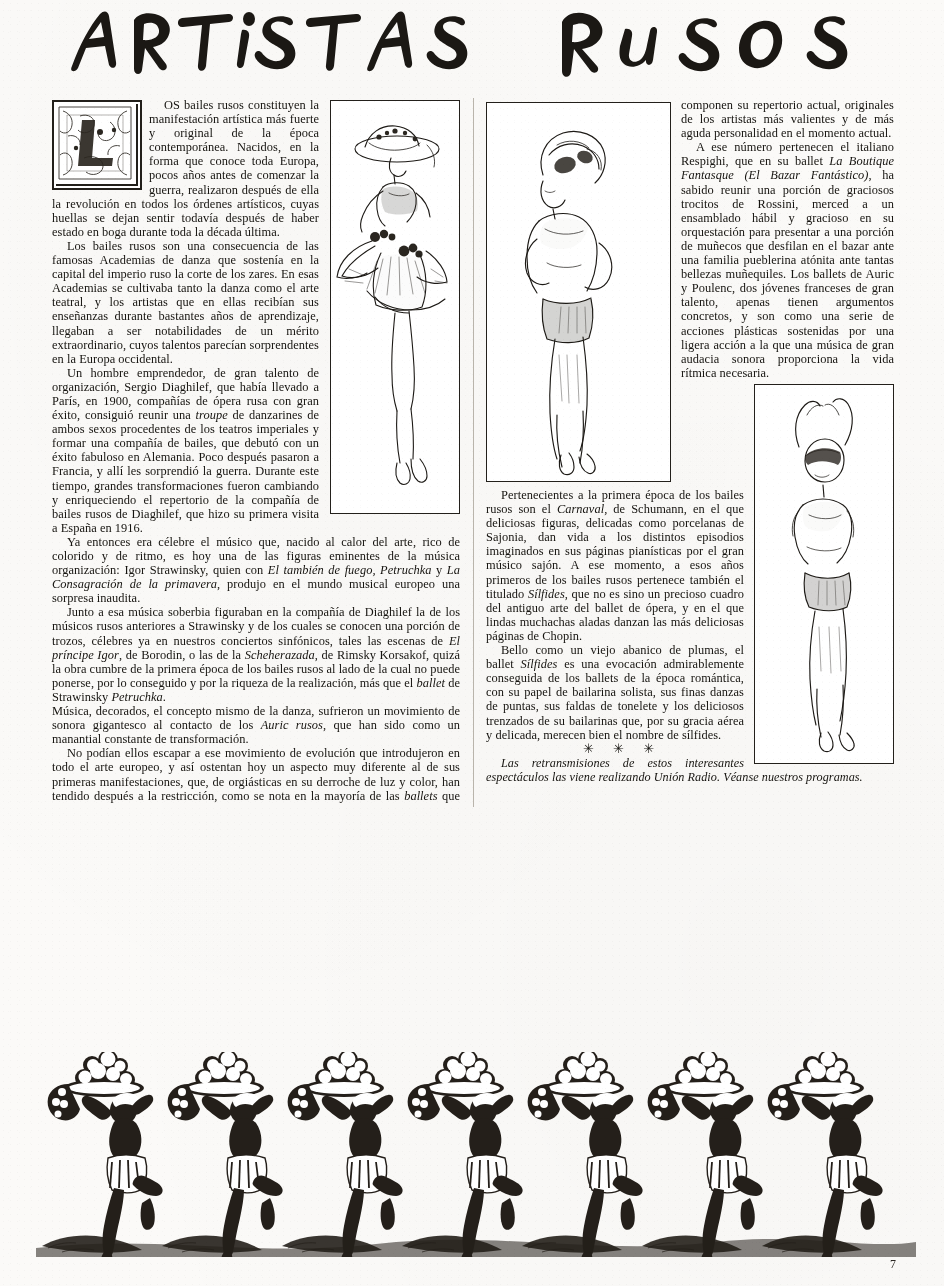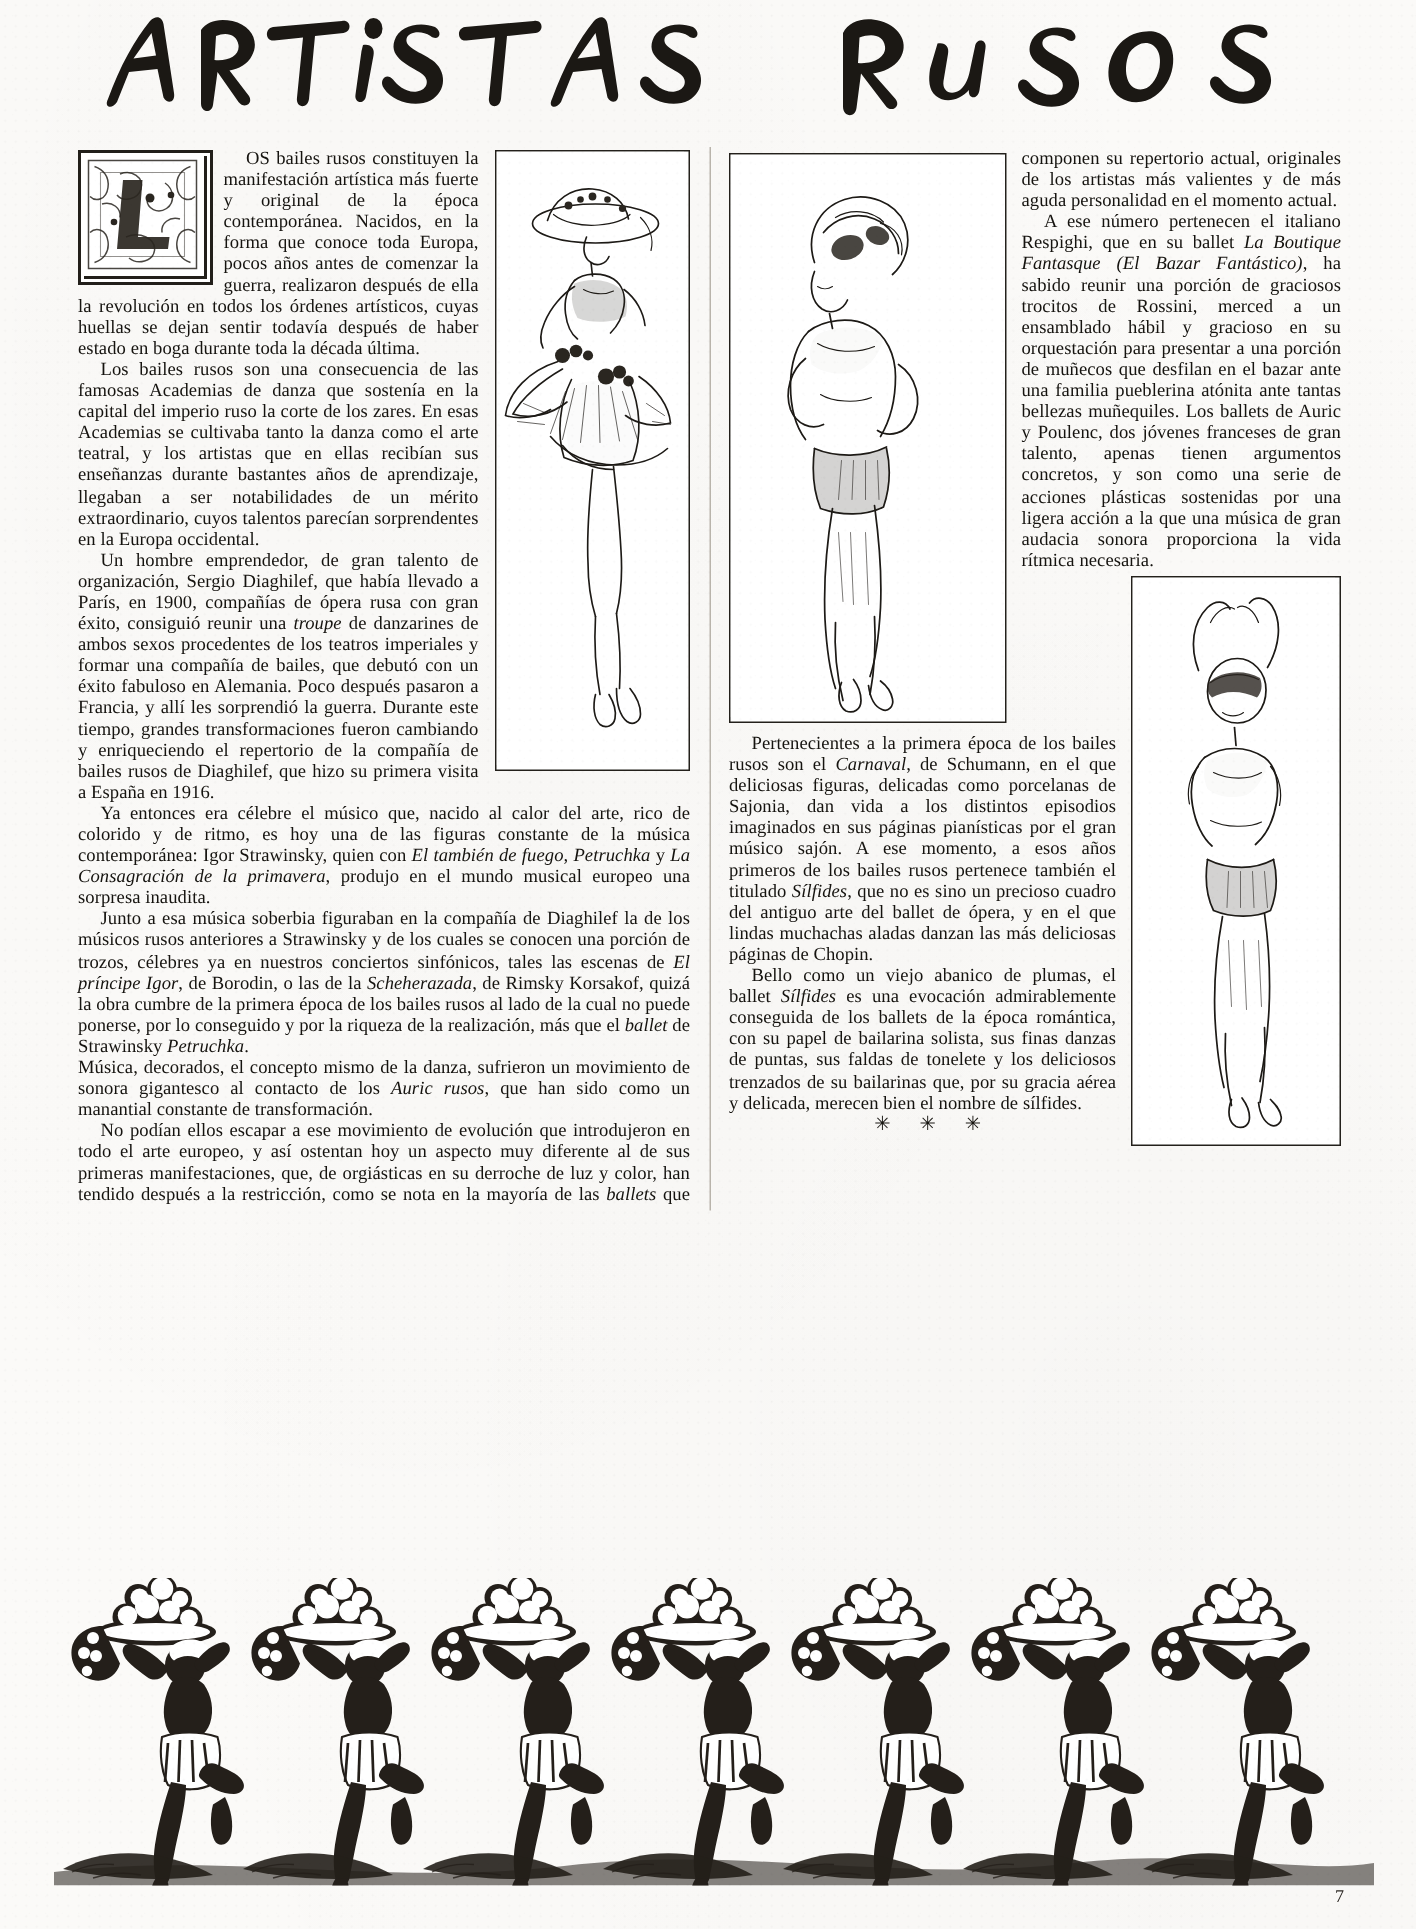--- a/index.html
+++ b/index.html
@@ -314,21 +314,21 @@
               <path d="M90 252l2 48"></path>
             </g>
           </g>
           <g fill="#2a2620" opacity=".20" stroke="none">
             <path d="M56 196c16 6 34 6 48-1 3 12 2 28-2 40 -12 6-28 6-42 1 -4-10-6-26-4-40Z"></path>
             <path d="M58 120c14-7 32-6 44 2 -2 10-8 18-16 22 -12 4-24 2-32-4 -2-8-1-15 4-20Z" opacity=".12"></path>
           </g>
         </svg>
       </div>
 
-      <p><span>Ya entonces era célebre el músico que, nacido al calor del arte, rico de colorido y de ritmo, es hoy una de las figuras constante de la música contemporánea: Igor Strawinsky, quien con </span><i>El también de fuego, Petruchka</i><span> y </span><i>La Consagración de la primavera</i><span>, produjo en el mundo musical europeo una sorpresa inaudita.</span></p>
+      <p><span>Ya entonces era célebre el músico que, nacido al calor del arte, rico de colorido y de ritmo, es hoy una de las figuras eminentes de la música organización: Igor Strawinsky, quien con </span><i>El también de fuego, Petruchka</i><span> y </span><i>La Consagración de la primavera</i><span>, produjo en el mundo musical europeo una sorpresa inaudita.</span></p>
 
       <p><span>Junto a esa música soberbia figuraban en la compañía de Diaghilef la de los músicos rusos anteriores a Strawinsky y de los cuales se conocen una porción de trozos, célebres ya en nuestros conciertos sinfónicos, tales las escenas de </span><i>El príncipe Igor</i><span>, de Borodin, o las de la </span><i>Scheherazada</i><span>, de Rimsky Korsakof, quizá la obra cumbre de la primera época de los bailes rusos al lado de la cual no puede ponerse, por lo conseguido y por la riqueza de la realización, más que el </span><i>ballet</i><span> de Strawinsky </span><i>Petruchka</i><span>.</span></p>
 
       <p class="noindent"><span>Música, decorados, el concepto mismo de la danza, sufrieron un movimiento de sonora gigantesco al contacto de los </span><i>Auric rusos</i><span>, que han sido como un manantial constante de transformación.</span></p>
       <p><span>No podían ellos escapar a ese movimiento de evolución que introdujeron en todo el arte europeo, y así ostentan hoy un aspecto muy diferente al de sus primeras manifestaciones, que, de orgiásticas en su derroche de luz y color, han tendido después a la restricción, como se nota en la mayoría de las </span><i>ballets</i><span> que componen su repertorio actual, originales de los artistas más valientes y de más aguda personalidad en el momento actual.</span></p>
       <p><span>A ese número pertenecen el italiano Respighi, que en su ballet </span><i>La Boutique Fantasque (El Bazar Fantástico)</i><span>, ha sabido reunir una porción de graciosos trocitos de Rossini, merced a un ensamblado hábil y gracioso en su orquestación para presentar a una porción de muñecos que desfilan en el bazar ante una familia pueblerina atónita ante tantas bellezas muñequiles. Los ballets de Auric y Poulenc, dos jóvenes franceses de gran talento, apenas tienen argumentos concretos, y son como una serie de acciones plásticas sostenidas por una ligera acción a la que una música de gran audacia sonora proporciona la vida rítmica necesaria.</span></p>
 
       <div class="illus illus-right">
         <svg width="135" height="375" viewBox="0 0 135 375">
           <rect width="135" height="375" fill="#fff"></rect>
@@ -380,20 +380,21 @@
           </g>
         </svg>
       </div>
 
       <p><span>Pertenecientes a la primera época de los bailes rusos son el </span><i>Carnaval</i><span>, de Schumann, en el que deliciosas figuras, delicadas como porcelanas de Sajonia, dan vida a los distintos episodios imaginados en sus páginas pianísticas por el gran músico sajón. A ese momento, a esos años primeros de los bailes rusos pertenece también el titulado </span><i>Sílfides</i><span>, que no es sino un precioso cuadro del antiguo arte del ballet de ópera, y en el que lindas muchachas aladas danzan las más deliciosas páginas de Chopin.</span></p>
 
       <p><span>Bello como un viejo abanico de plumas, el ballet </span><i>Sílfides</i><span> es una evocación admirablemente conseguida de los ballets de la época romántica, con su papel de bailarina solista, sus finas danzas de puntas, sus faldas de tonelete y los deliciosos trenzados de su bailarinas que, por su gracia aérea y delicada, merecen bien el nombre de sílfides.</span></p>
 
       <p class="stars">✳ ✳ ✳</p>
 
+      <p class="closing">Las retransmisiones de estos interesantes espectáculos las viene realizando Unión Radio. Véanse nuestros programas.</p>
 
     </div>
   </div>
 
   <div class="frieze">
     <svg width="880" height="205" viewBox="0 0 880 205">
       <defs>
         <g id="bearer">
 
           <g fill="#241f1a">

